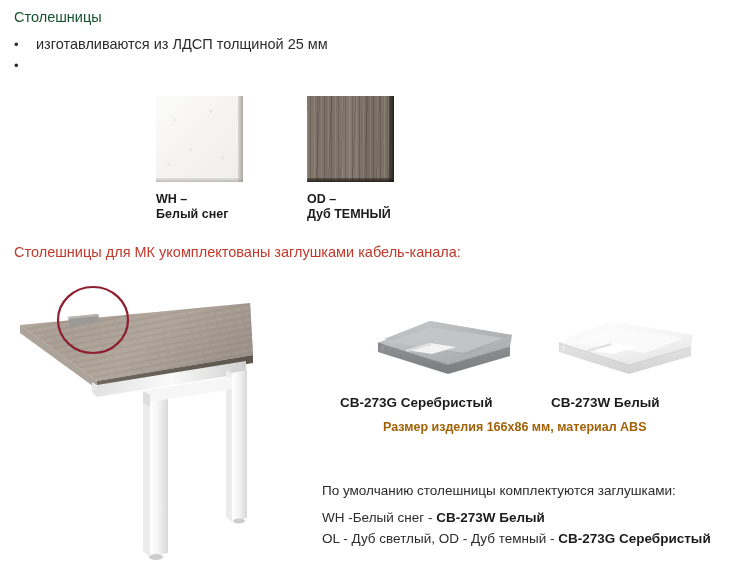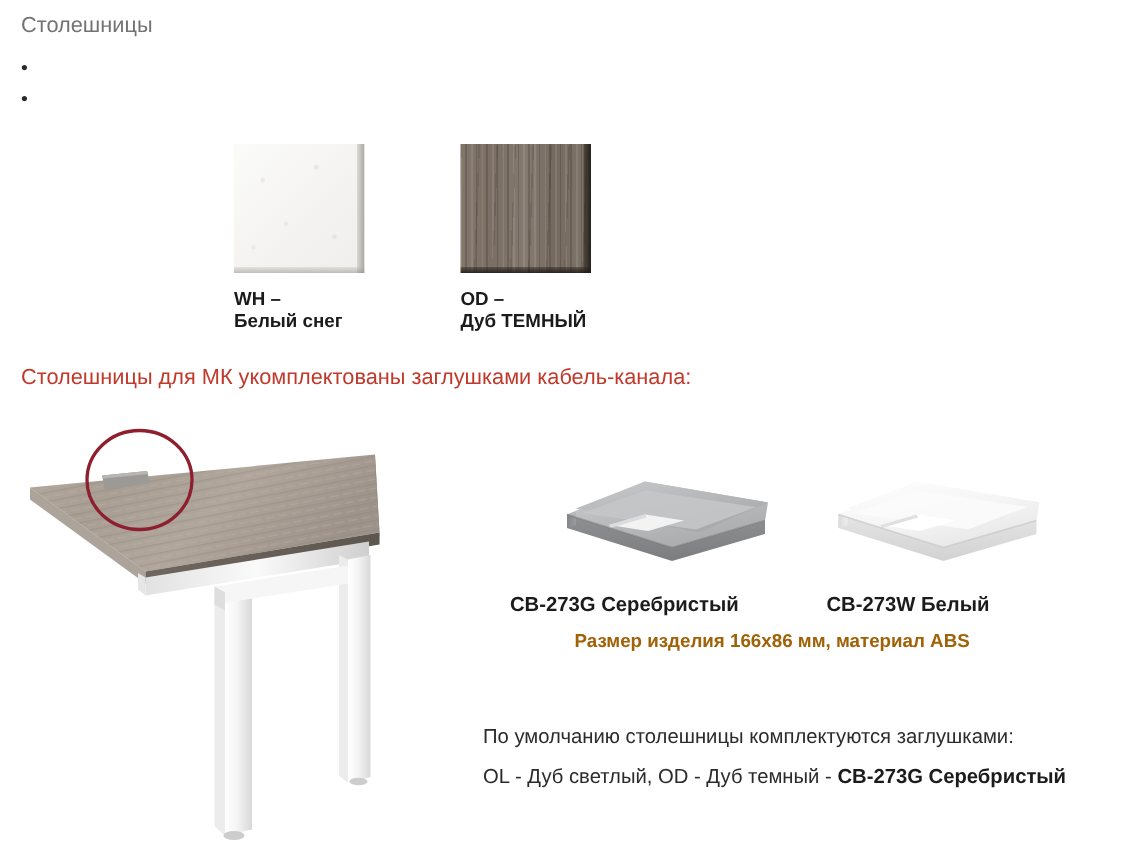--- a/index.html
+++ b/index.html
@@ -17,21 +17,21 @@
     -webkit-font-smoothing: antialiased;
   }
 
   
   #page-title {
     position: absolute;
     left: 14px;
     top: 8px;
     font-size: 14.5px;
     line-height: 18px;
-    color: #737373;
+    color: #14532d;
     white-space: nowrap;
   }
   #spec-list {
     position: absolute;
     left: 14px;
     top: 34px;
     width: 520px;
   }
   .spec-row {
     display: flex;
@@ -219,20 +219,21 @@
   .cfg-strong { font-weight: bold; color: #1b1b1b; }
 </style>
 </head>
 <body>
 
 <div id="page-title">Столешницы</div>
 
 <div id="spec-list">
   <div class="spec-row">
     <span class="spec-bullet">•</span>
+    <span class="spec-text">изготавливаются из ЛДСП толщиной 25 мм</span>
   </div>
   <div class="spec-row">
     <span class="spec-bullet">•</span>
   </div>
 </div>
 
 <div id="swatch-row">
 
 
   <div class="swatch-cell c1">
@@ -389,15 +390,18 @@
   </svg>
 </div>
 
 <div id="cap-silver-caption" class="cap-caption">CB-273G  Серебристый</div>
 <div id="cap-white-caption" class="cap-caption">CB-273W  Белый</div>
 <div id="cap-size-note">Размер изделия 166x86 мм, материал ABS</div>
 
 <div id="default-config">
   <div id="cfg-intro" class="cfg-line">По умолчанию столешницы комплектуются заглушками:</div>
   <div class="cfg-line">
+    <span>WH -Белый снег - </span><span class="cfg-strong">CB-273W Белый</span>
+  </div>
+  <div class="cfg-line">
     <span>OL - Дуб светлый, OD - Дуб темный   - </span><span class="cfg-strong">CB-273G  Серебристый</span>
   </div>
 </div>
 
 </body></html>

